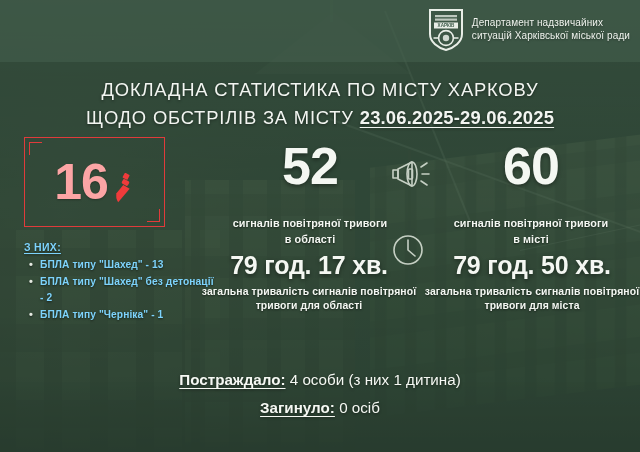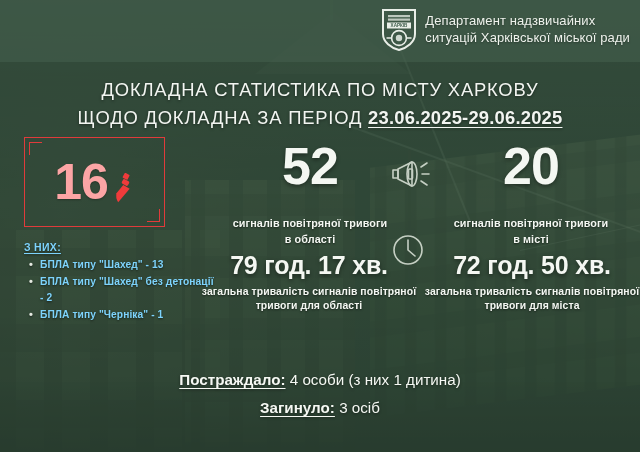--- a/index.html
+++ b/index.html
@@ -121,21 +121,21 @@
     position: absolute; left: 0; top: 0; width: 640px; height: 62px;
     background: rgba(70,96,78,.55);
   }
 
   .logo-row {
     position: absolute; right: 10px; top: 8px;
     display: flex; align-items: center; gap: 8px;
   }
   .emblem { width: 36px; height: 44px; flex: 0 0 auto; }
   .dept-title {
-    font-size: 13px; line-height: 1.28; color: #eef2ec;
+    font-size: 10px; line-height: 1.28; color: #eef2ec;
     letter-spacing: .1px; white-space: pre-line;
     text-shadow: 0 1px 2px rgba(0,0,0,.35);
   }
 
   
   .headline {
     position: absolute; left: 0; top: 76px; width: 640px;
     text-align: center; color: #f2f5f1;
     font-size: 18.4px; font-weight: 400; letter-spacing: .8px; line-height: 1.5;
     text-shadow: 0 1px 3px rgba(0,0,0,.45);
@@ -259,21 +259,21 @@
       <circle cx="18" cy="30" r="7.4" fill="none" stroke="#e9eee7" stroke-width="1.6"></circle>
       <circle cx="18" cy="30" r="3.2" fill="#e9eee7" opacity=".85"></circle>
       <path d="M10.6 30 H5.5 M25.4 30 H30.5" stroke="#e9eee7" stroke-width="1.4"></path>
     </svg>
     <div class="dept-title">Департамент надзвичайних
 ситуацій Харківської міської ради</div>
   </div>
 
   <div class="headline">
     <span>ДОКЛАДНА СТАТИСТИКА ПО МІСТУ ХАРКОВУ</span>
-    <span class="line2"><span>ЩОДО ДОКЛАДНА ЗА ПЕРІОД </span><span class="period">23.06.2025-29.06.2025</span></span>
+    <span class="line2"><span>ЩОДО ОБСТРІЛІВ ЗА МІСТУ </span><span class="period">23.06.2025-29.06.2025</span></span>
   </div>
 
   <div class="strike-box">
     <div class="strike-num-row">
       <span class="strike-num">16</span>
       <svg class="bomb-icon" width="26" height="30" viewBox="0 0 26 30">
         <g fill="#ef3b3b">
           <rect x="14.5" y="0.5" width="5.5" height="5.5" rx="1" transform="rotate(28 17 3)"></rect>
           <rect x="13" y="7" width="7" height="5" rx="1.4" transform="rotate(28 16.5 9.5)"></rect>
           <path d="M14 12 L20.5 15.5 L9.5 29.5 Q6.5 25 7.5 20.5 Z" transform="rotate(2 13 20)"></path>
@@ -291,21 +291,21 @@
     </ul>
   </div>
 
   <div class="stat" id="stat-oblast-alarms">
     <div class="num">52</div>
     <div class="cap" style="white-space:pre-line">сигналів повітряної тривоги
 в області</div>
   </div>
 
   <div class="stat" id="stat-city-alarms">
-    <div class="num">20</div>
+    <div class="num">60</div>
     <div class="cap" style="white-space:pre-line">сигналів повітряної тривоги
 в місті</div>
   </div>
 
   <svg class="float-icon" id="megaphone-icon" width="44" height="36" viewBox="0 0 44 36">
     <g fill="none" stroke="#dfe7dc" stroke-width="1.6" stroke-linejoin="round" stroke-linecap="round">
       <path d="M4 14 L4 22 L9 22 L9 14 Z"></path>
       <path d="M9 13 L23 6 L23 30 L9 23 Z"></path>
       <ellipse cx="23" cy="18" rx="5" ry="12"></ellipse>
       <rect x="19.5" y="13" width="4" height="10" rx="1"></rect>
@@ -320,23 +320,23 @@
     </g>
   </svg>
 
   <div class="dur" id="dur-oblast">
     <div class="val">79 год. 17 хв.</div>
     <div class="cap" style="white-space:pre-line">загальна тривалість сигналів повітряної
 тривоги для області</div>
   </div>
 
   <div class="dur" id="dur-city">
-    <div class="val">72 год. 50 хв.</div>
+    <div class="val">79 год. 50 хв.</div>
     <div class="cap" style="white-space:pre-line">загальна тривалість сигналів повітряної
 тривоги для міста</div>
   </div>
 
   <div class="casualties">
     <div class="cas-line"><span class="cas-key">Постраждало:</span><span> 4 особи (з них 1 дитина)</span></div>
-    <div class="cas-line"><span class="cas-key">Загинуло:</span><span> 3 осіб</span></div>
+    <div class="cas-line"><span class="cas-key">Загинуло:</span><span> 0 осіб</span></div>
   </div>
 
 </div>
 
 </body></html>

